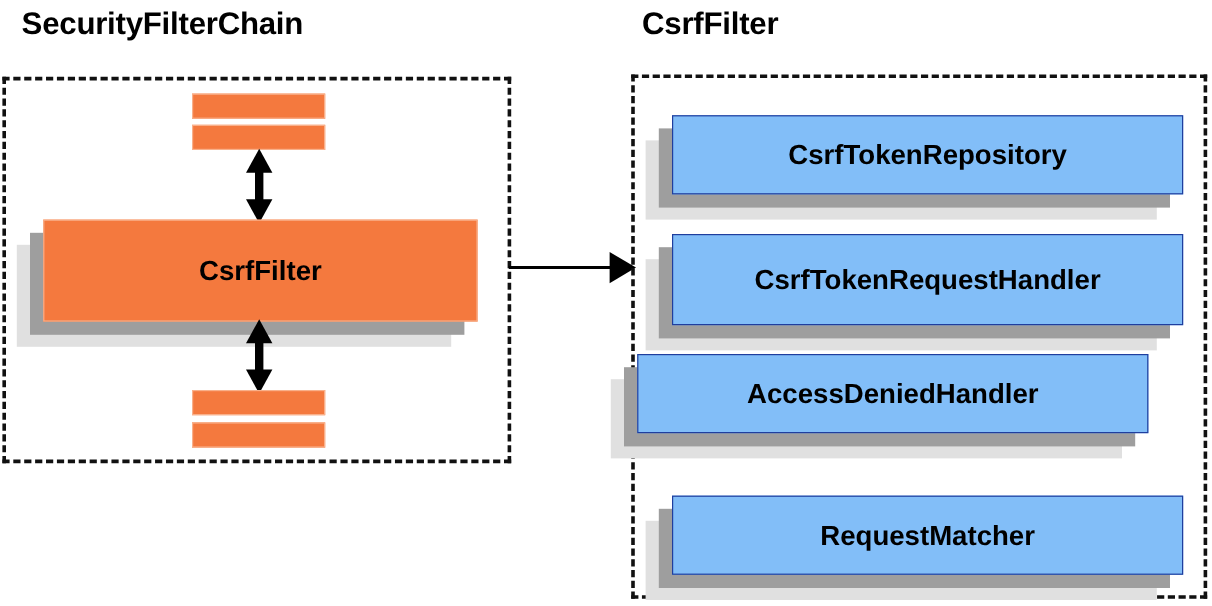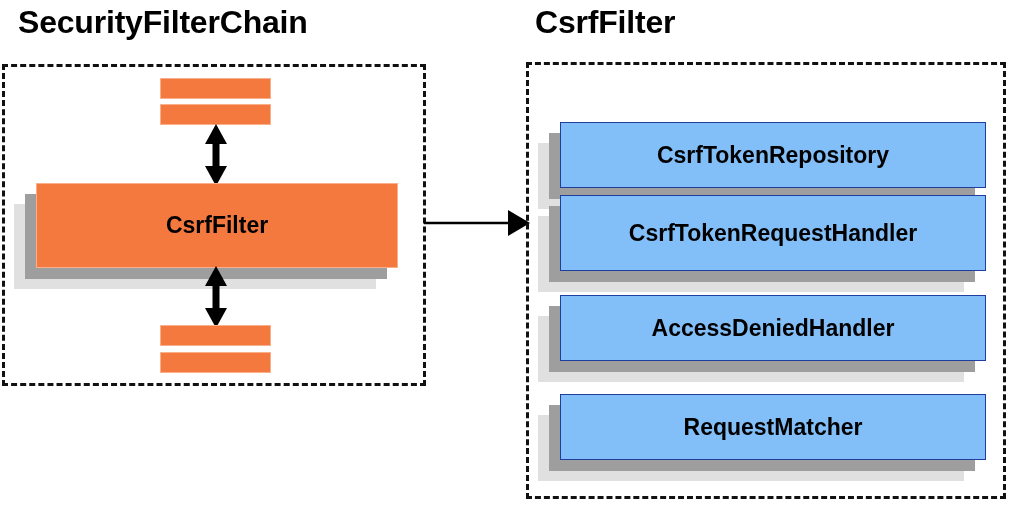--- a/index.html
+++ b/index.html
@@ -15,21 +15,21 @@
     width: 1010px;
     height: 505px;
     background: #ffffff;
     overflow: hidden;
   }
 
   
   .panel-title {
     position: absolute;
     font-weight: bold;
-    font-size: 32px;
+    font-size: 26px;
     color: #000000;
     letter-spacing: -0.2px;
     white-space: nowrap;
   }
   #title-left  { left: 18px;  top: 4px; }
   #title-right { left: 535px; top: 4px; }
 
   
   .dashed-box {
     position: absolute;
@@ -140,37 +140,37 @@
   <div class="bar" style="left:160px; top:325px; width:111px; height:21px;"></div>
   <div class="bar" style="left:160px; top:352px; width:111px; height:21px;"></div>
 
   <svg class="arrow-svg" style="left:424px; top:208px;" width="110" height="30" viewBox="0 0 110 30">
     <line x1="0" y1="15" x2="90" y2="15" stroke="#000000" stroke-width="2.5"></line>
     <polygon points="106,15 84,28 84,2" fill="#000000"></polygon>
   </svg>
 
   <div class="dashed-box" id="group-right"></div>
 
-  <div class="comp comp-blue" style="left:560px; top:96px; width:426px; height:66px;margin-top:26px;">
+  <div class="comp comp-blue" style="left:560px; top:96px; width:426px; height:66px;">
     <div class="sh-light"></div>
     <div class="sh-dark"></div>
     <div class="face">CsrfTokenRepository</div>
   </div>
 
   <div class="comp comp-blue" style="left:560px; top:195px; width:426px; height:76px;">
     <div class="sh-light"></div>
     <div class="sh-dark"></div>
     <div class="face">CsrfTokenRequestHandler</div>
   </div>
 
-  <div class="comp comp-blue" style="left:560px; top:295px; width:426px; height:66px;text-decoration:underline;">
+  <div class="comp comp-blue" style="left:531px; top:295px; width:426px; height:66px;text-decoration:underline;">
     <div class="sh-light"></div>
     <div class="sh-dark"></div>
     <div class="face">AccessDeniedHandler</div>
   </div>
 
-  <div class="comp comp-blue" style="left:560px; top:394px; width:426px; height:66px;">
+  <div class="comp comp-blue" style="left:560px; top:413px; width:426px; height:66px;">
     <div class="sh-light"></div>
     <div class="sh-dark"></div>
     <div class="face">RequestMatcher</div>
   </div>
 
 </div>
 
 </body></html>

